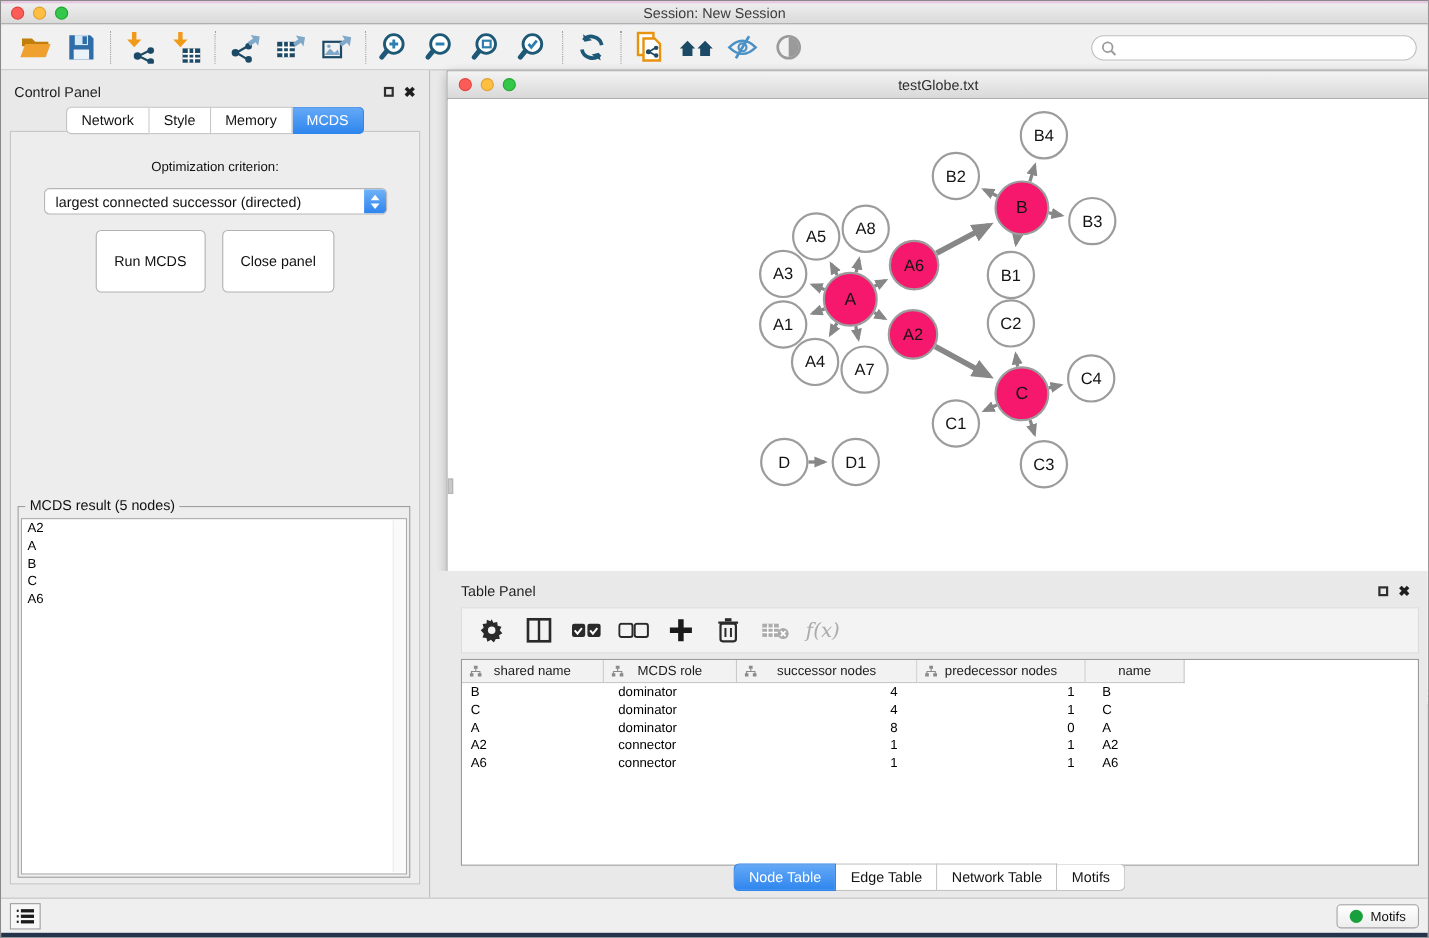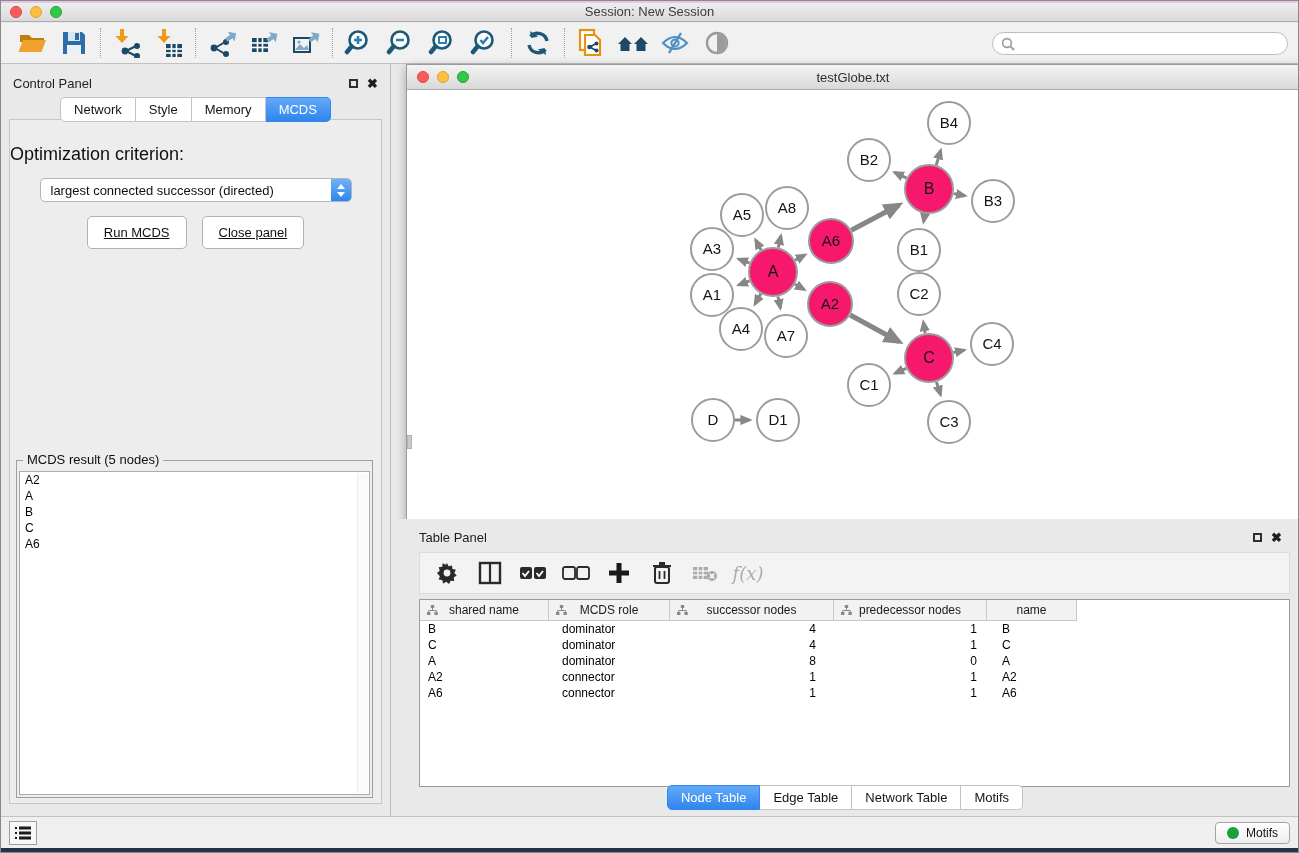--- a/index.html
+++ b/index.html
@@ -44,33 +44,33 @@
   .control-panel .panel-header { padding:0 12px; margin-top:6px; }
   .cp-tabs { position:absolute; top:33px; left:0; right:0; display:flex; justify-content:center; z-index:2; }
   .seg-tab {
     font-size:13px; color:#141414; background:#FFFFFF; border:1px solid #C3C3C3; border-left:none;
     padding:4px 13px; cursor:default;
   }
   .seg-tab:first-child { border-left:1px solid #C3C3C3; border-radius:5px 0 0 5px; }
   .seg-tab:last-child { border-radius:0 5px 5px 0; }
   .seg-tab.active { background:linear-gradient(#64A9F7,#2F86EE); border-color:#2F86EE; color:#fff; }
   .cp-content { position:absolute; top:55px; left:8px; right:8px; bottom:12px; background:#EDEDED; border:1px solid #C6C6C6; }
-  .opt-label { margin-top:24px; text-align:left; font-size:18px; color:#101010; }
+  .opt-label { margin-top:24px; text-align:center; font-size:12px; color:#101010; }
   .dropdown {
     margin:13px auto 0; width:312px; height:24px; background:#fff; border:1px solid #B5B5B5; border-radius:5px;
     display:flex; align-items:center; overflow:hidden;
   }
   .dropdown .dd-value { flex:1; font-size:13px; padding-left:10px; white-space:nowrap; color:#101010; }
   .dd-spin { width:20px; align-self:stretch; background:linear-gradient(#6FB2F8,#2E85EE);
     display:flex; flex-direction:column; align-items:center; justify-content:center; gap:3px; }
   .tri-up { width:0; height:0; border-left:4px solid transparent; border-right:4px solid transparent; border-bottom:5px solid #fff; }
   .tri-dn { width:0; height:0; border-left:4px solid transparent; border-right:4px solid transparent; border-top:5px solid #fff; }
   .cp-buttons { margin-top:14px; display:flex; justify-content:center; gap:15px; }
   .mac-btn { background:#FFFFFF; border:1px solid #B2B2B2; border-radius:5px; font-size:13px;
-    font-family:"Liberation Sans",sans-serif; padding:8px 16px; color:#101010;text-decoration:underline; }
+    font-family:"Liberation Sans",sans-serif; padding:20px 16px; color:#101010; }
   .fieldset { position:absolute; left:6px; right:8px; top:340px; bottom:5px; border:1px solid #9F9F9F; }
   .fieldset .legend { position:absolute; top:-9px; left:6px; background:#EDEDED; padding:0 4px; font-size:13px; color:#101010; }
   .listbox { position:absolute; left:2px; right:2px; top:10px; bottom:2px; background:#fff; border:1px solid #ABABAB; overflow:hidden; }
   .listbox .scroll-track { position:absolute; top:1px; bottom:1px; right:1px; width:11px; background:#FAFAFA; border-left:1px solid #ECECEC; }
   .list-item { font-size:12px; line-height:16px; padding-left:5px; color:#000; }
   
   .network-window {
     position:absolute; left:405px; top:63px; width:894px; height:577px; background:#fff;
     border:1px solid #9B9B9B; box-shadow:0 3px 10px rgba(0,0,0,.3);
   }

